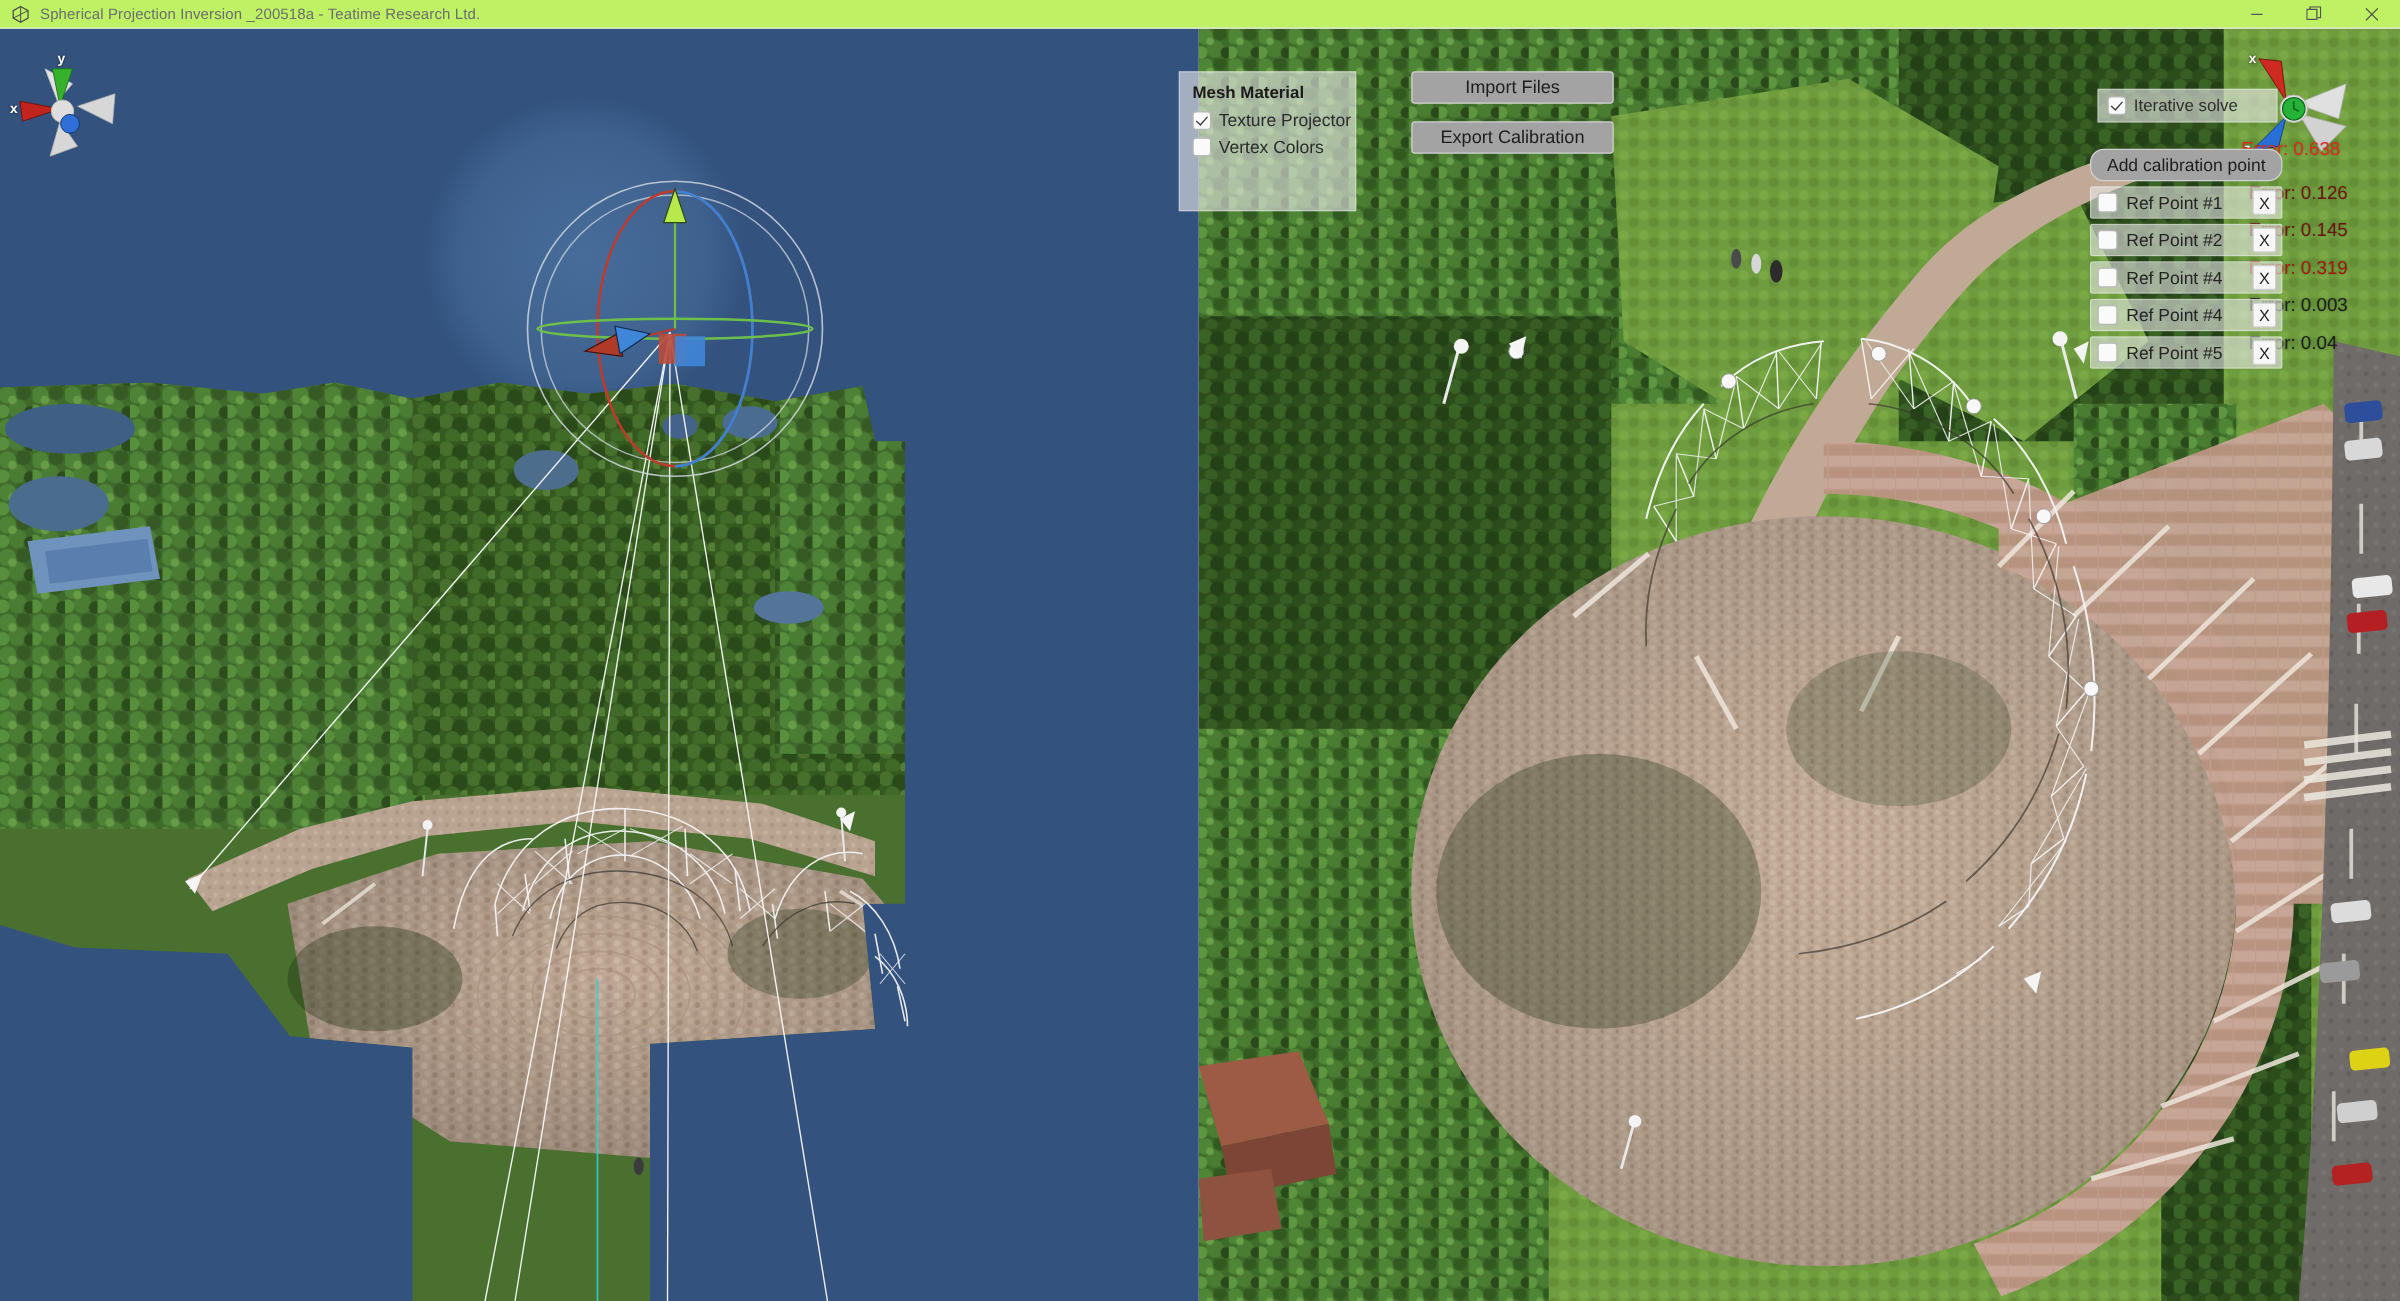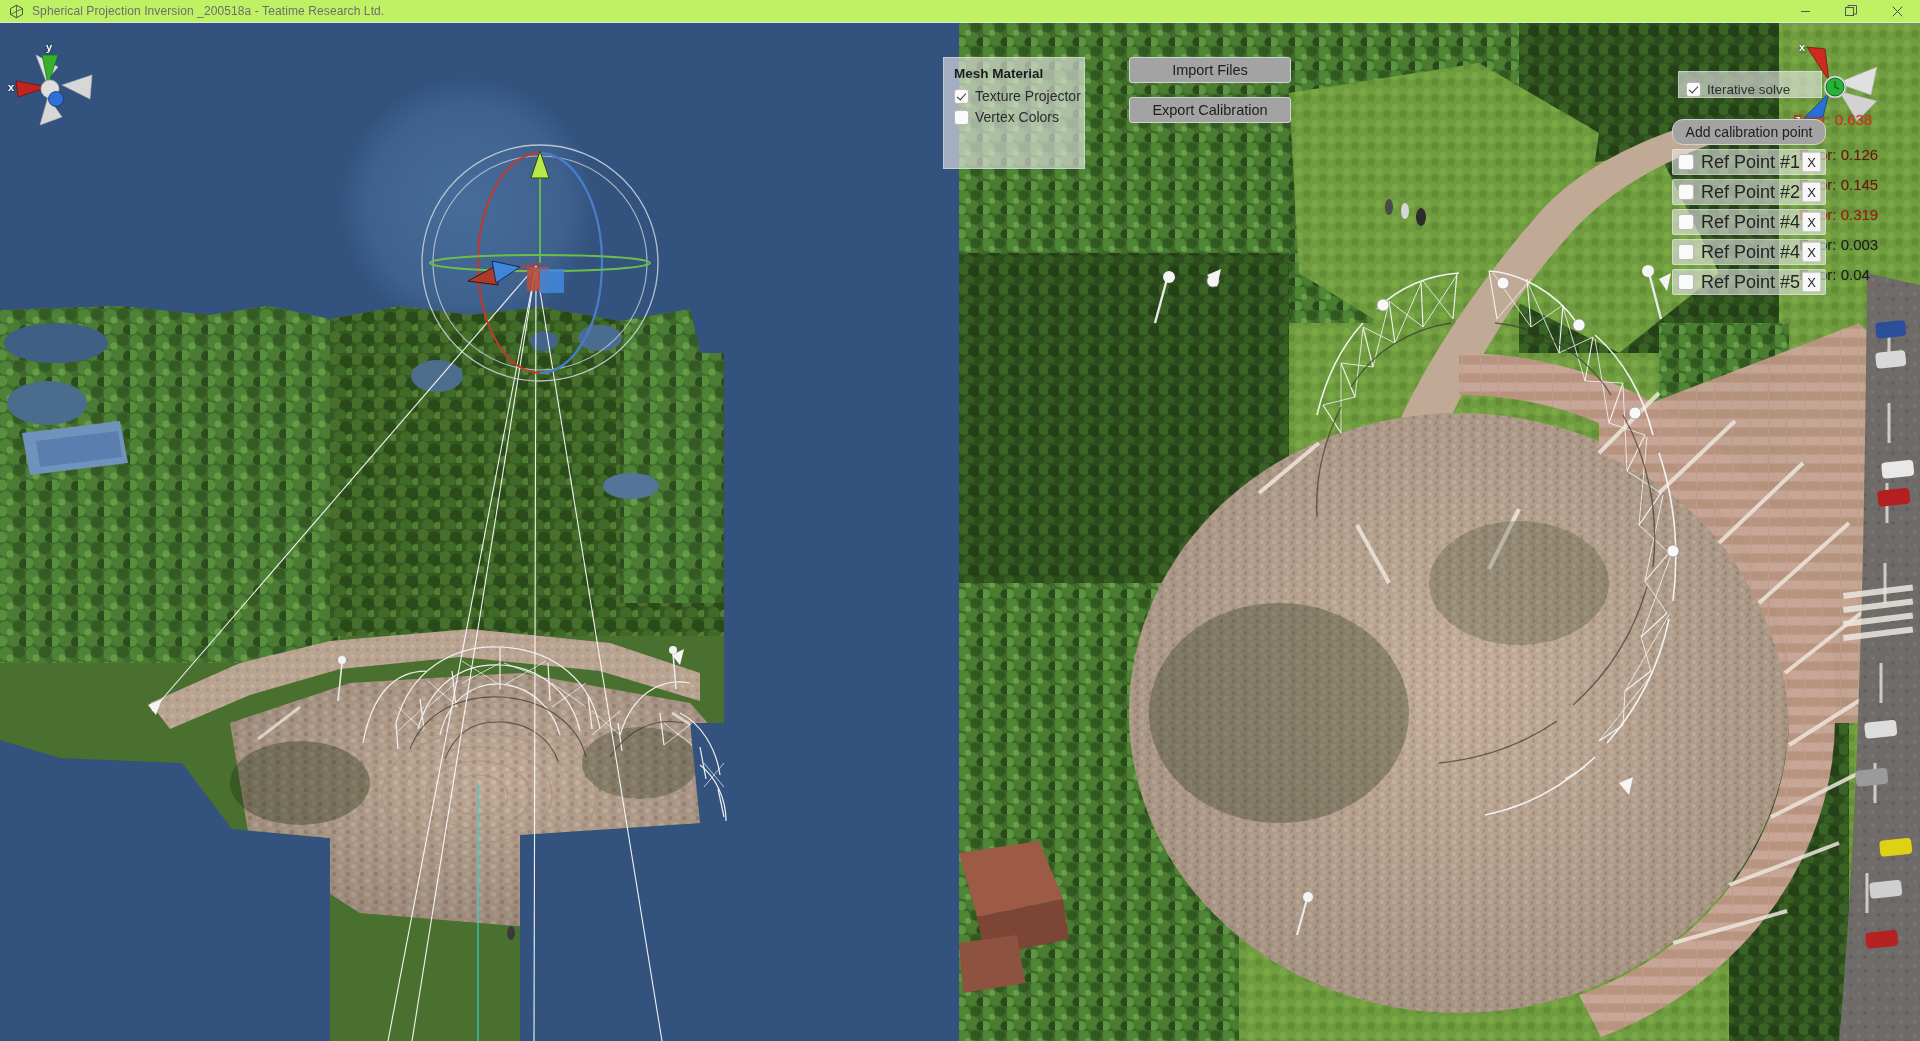--- a/index.html
+++ b/index.html
@@ -86,40 +86,40 @@
     width: 4px; height: 8px; border: solid #333; border-width: 0 1.6px 1.6px 0;
     transform: rotate(42deg);
   }
   .cb-label { font-size: 14px; color: #2b2b2b; white-space: nowrap; }
 
   #import-files-button  { position: absolute; left: 1129px; top: 34px;  width: 162px; height: 26px; }
   #export-calibration-button { position: absolute; left: 1129px; top: 74px; width: 162px; height: 26px; }
 
   #iterative-solve-panel {
     position: absolute; left: 1678px; top: 48px; width: 144px; height: 27px;
-    display: flex; align-items: flex-end; padding: 0 7px;
+    display: flex; align-items: center; padding: 0 7px;
   }
   #iterative-solve-panel .cb-label { font-size: 13.5px; color: #2e2e2e; }
 
   #add-calibration-point-button {
     position: absolute; left: 1672px; top: 96px; width: 154px; height: 26px;
     font-size: 14px;
     border-radius: 11px;
   }
 
   #ref-point-list { position: absolute; left: 1672px; top: 126px; width: 154px; }
   .ref-row {
     height: 26px; margin-bottom: 4px; display: flex; align-items: center;
     padding: 0 4px 0 5px;
     background: rgba(235,235,235,0.60);
     border: 1px solid rgba(255,255,255,0.35); border-radius: 2px;
   }
   .ref-row .cbox { width: 16px; height: 16px; margin-right: 7px; }
   .ref-name {
-    font-size: 18px; color: #232323; flex: 1 1 auto; white-space: nowrap;
+    font-size: 14px; color: #232323; flex: 1 1 auto; white-space: nowrap;
   }
   .ref-del {
     width: 19px; height: 20px; background: #f7f7f7; border: 1px solid #cfcfcf;
     border-radius: 2px; font-size: 13px; color: #1d1d1d;
     display: flex; align-items: center; justify-content: center; cursor: pointer;
   }
 
   
   .err-label {
     position: absolute; font-size: 15px; white-space: nowrap;

